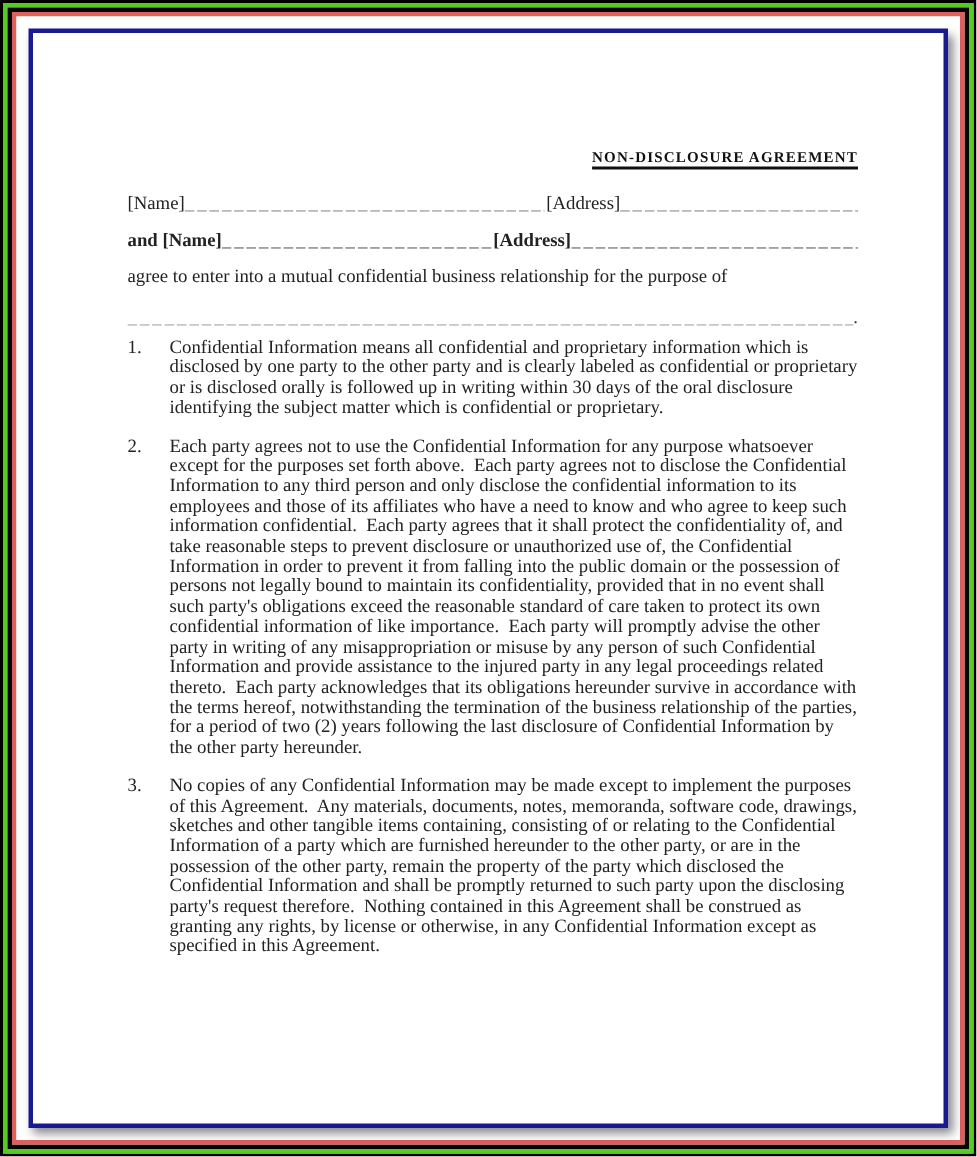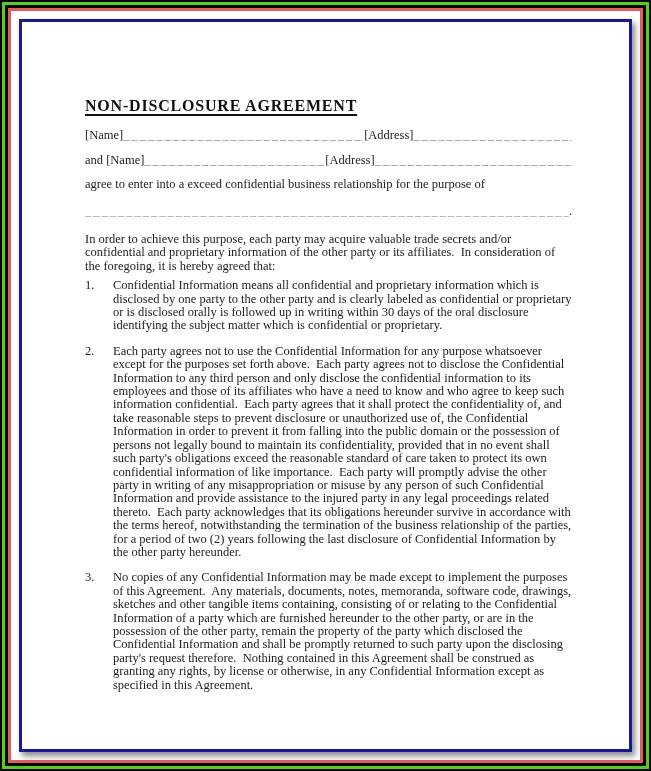--- a/index.html
+++ b/index.html
@@ -20,33 +20,33 @@
                box-shadow: 3px 4px 6px rgba(40,40,60,0.55); }
   
   .content {
     width: 100%; height: 100%;
     padding: 76px 57px 0 63px;
     color: #222222;
     font-size: 12.5px;
     line-height: 13.4px;
   }
   .doc-title {
-    text-align: left;
+    text-align: right;
     font-weight: bold;
-    font-size: 16px;
+    font-size: 10px;
     line-height: 16px;
     letter-spacing: 0.8px;
     text-decoration: underline;
     text-underline-offset: 3px;
     text-decoration-thickness: 1.5px;
     color: #111111;
   }
   .fill-row { display: flex; align-items: baseline; line-height: 15px; white-space: nowrap; justify-content: space-between; }
   .row-1 { margin-top: 14px; }
-  .row-2 { margin-top: 10px; }
+  .row-2 { margin-top: 10px; font-weight: bold; }
   .intro-row { margin-top: 9px; line-height: 15px; }
   .purpose-row { margin-top: 12px; display: flex; align-items: baseline; line-height: 15px; }
   .fill {
     overflow: hidden;
     white-space: nowrap;
     letter-spacing: 2px;
     color: #7d7d7d;
   }
   .fill-fixed-240 { flex: 0 0 240px; }
   .fill-fixed-180 { flex: 0 0 180px; }
@@ -80,28 +80,27 @@
                 <span class="fill fill-grow">______________________________________________</span>
               </div>
 
               <div class="fill-row row-2">
                 <span>and [Name]</span>
                 <span class="fill fill-fixed-180">______________________________________________</span>
                 <span class="addr-label">[Address]</span>
                 <span class="fill fill-grow">______________________________________________</span>
               </div>
 
-              <div class="intro-row">agree to enter into a exceed confidential business relationship for the purpose of</div>
+              <div class="intro-row">agree to enter into a mutual confidential business relationship for the purpose of</div>
 
               <div class="purpose-row">
                 <span class="fill purpose-fill">____________________________________________________________________________________________</span>
                 <span class="purpose-period">.</span>
               </div>
 
-              <div class="recital">In order to achieve this purpose, each party may acquire valuable trade secrets and/or confidential and proprietary information of the other party or its affiliates.  In consideration of the foregoing, it is hereby agreed that:</div>
 
               <div class="clauses">
                 <div class="clause">
                   <div class="clause-number">1.</div>
                   <div class="clause-text">Confidential Information means all confidential and proprietary information which is disclosed by one party to the other party and is clearly labeled as confidential or proprietary or is disclosed orally is followed up in writing within 30 days of the oral disclosure identifying the subject matter which is confidential or proprietary.</div>
                 </div>
                 <div class="clause">
                   <div class="clause-number">2.</div>
                   <div class="clause-text">Each party agrees not to use the Confidential Information for any purpose whatsoever except for the purposes set forth above.  Each party agrees not to disclose the Confidential Information to any third person and only disclose the confidential information to its employees and those of its affiliates who have a need to know and who agree to keep such information confidential.  Each party agrees that it shall protect the confidentiality of, and take reasonable steps to prevent disclosure or unauthorized use of, the Confidential Information in order to prevent it from falling into the public domain or the possession of persons not legally bound to maintain its confidentiality, provided that in no event shall such party's obligations exceed the reasonable standard of care taken to protect its own confidential information of like importance.  Each party will promptly advise the other party in writing of any misappropriation or misuse by any person of such Confidential Information and provide assistance to the injured party in any legal proceedings related thereto.  Each party acknowledges that its obligations hereunder survive in accordance with the terms hereof, notwithstanding the termination of the business relationship of the parties, for a period of two (2) years following the last disclosure of Confidential Information by the other party hereunder.</div>
                 </div>

